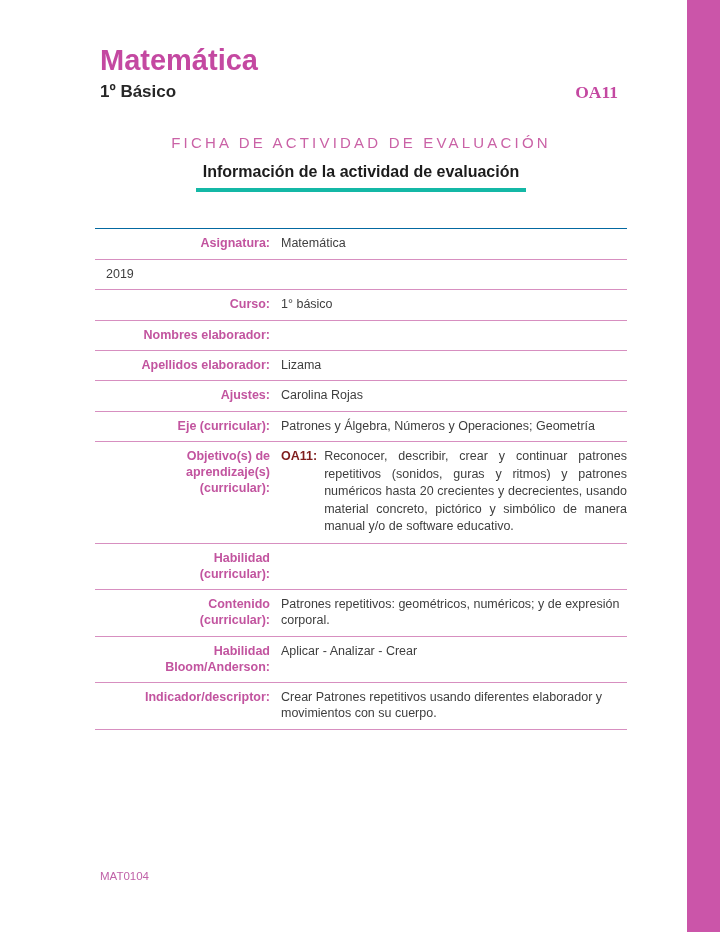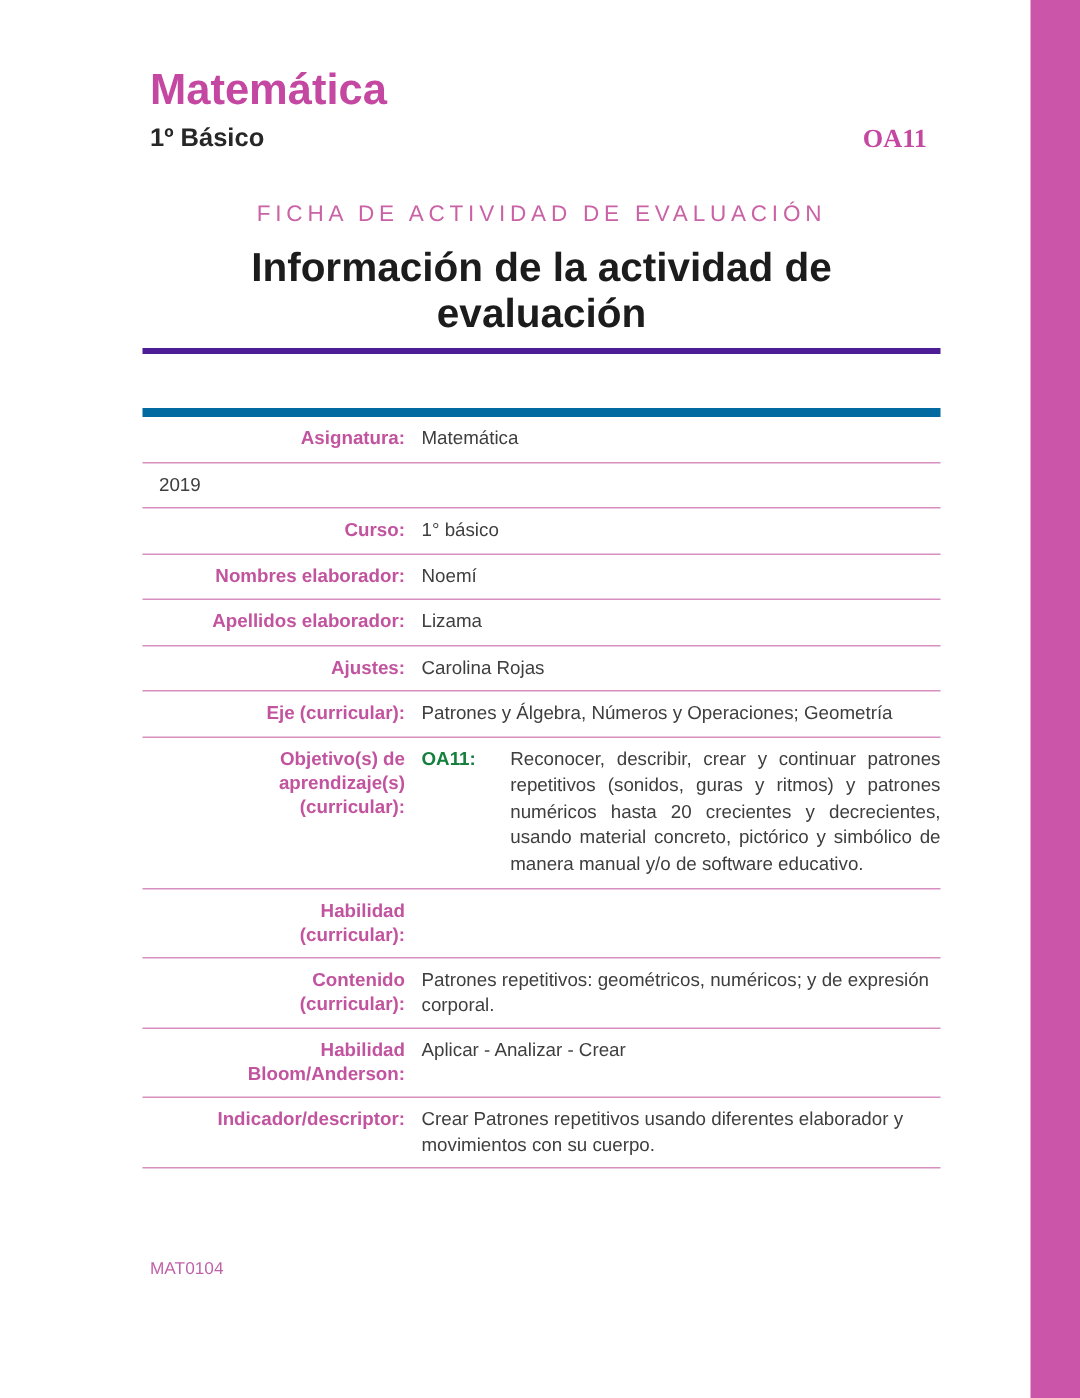--- a/index.html
+++ b/index.html
@@ -59,30 +59,30 @@
   }
   .title-wrap {
     width: 532px;
     margin: 12px 0 0 95px;
     text-align: center;
   }
   .main-title {
     display: inline-block;
     margin: 0;
     padding: 0 7px 7px 7px;
-    font-size: 27px;
+    font-size: 16px;
     font-weight: bold;
     color: #1C1C1C;
-    border-bottom: 4px solid #4c1d95;
+    border-bottom: 4px solid #14b8a6;
   }
 
   .info-table {
     width: 532px;
     margin: 36px 0 0 95px;
-    border-top: 6px solid #0369a1;
+    border-top: 1px solid #0369a1;
   }
   .row {
     display: flex;
     border-bottom: 1px solid #D78FC0;
     padding: 6px 0 7px 0;
   }
   .row-label {
     width: 175px;
     flex: 0 0 175px;
     text-align: right;
@@ -95,35 +95,35 @@
   .row-value {
     flex: 1;
     padding-left: 11px;
     color: #3E3E3E;
     font-size: 12.5px;
     line-height: 16.5px;
   }
   .oa-flex { display: flex; }
   .oa-prefix {
     font-weight: bold;
-    color: #15803d;
-    margin-right: 23px;
+    color: #7f1d1d;
+    margin-right: 7px;
     line-height: 17.5px;
     white-space: nowrap;
   }
   .oa-text {
     flex: 1;
     text-align: justify;
     line-height: 17.5px;
   }
 
   .footer-code {
     position: absolute;
     left: 100px;
-    top: 840px;
+    top: 870px;
     font-size: 11.5px;
     color: #C062A8;
   }
 </style>
 </head>
 <body>
 
 <div class="side-bar"></div>
 
 <div class="doc">
@@ -152,21 +152,20 @@
       <div class="row-value">2019</div>
     </div>
 
     <div class="row">
       <div class="row-label">Curso:</div>
       <div class="row-value">1° básico</div>
     </div>
 
     <div class="row">
       <div class="row-label">Nombres elaborador:</div>
-      <div class="row-value">Noemí</div>
     </div>
 
     <div class="row">
       <div class="row-label">Apellidos elaborador:</div>
       <div class="row-value">Lizama</div>
     </div>
 
     <div class="row">
       <div class="row-label">Ajustes:</div>
       <div class="row-value">Carolina Rojas</div>

